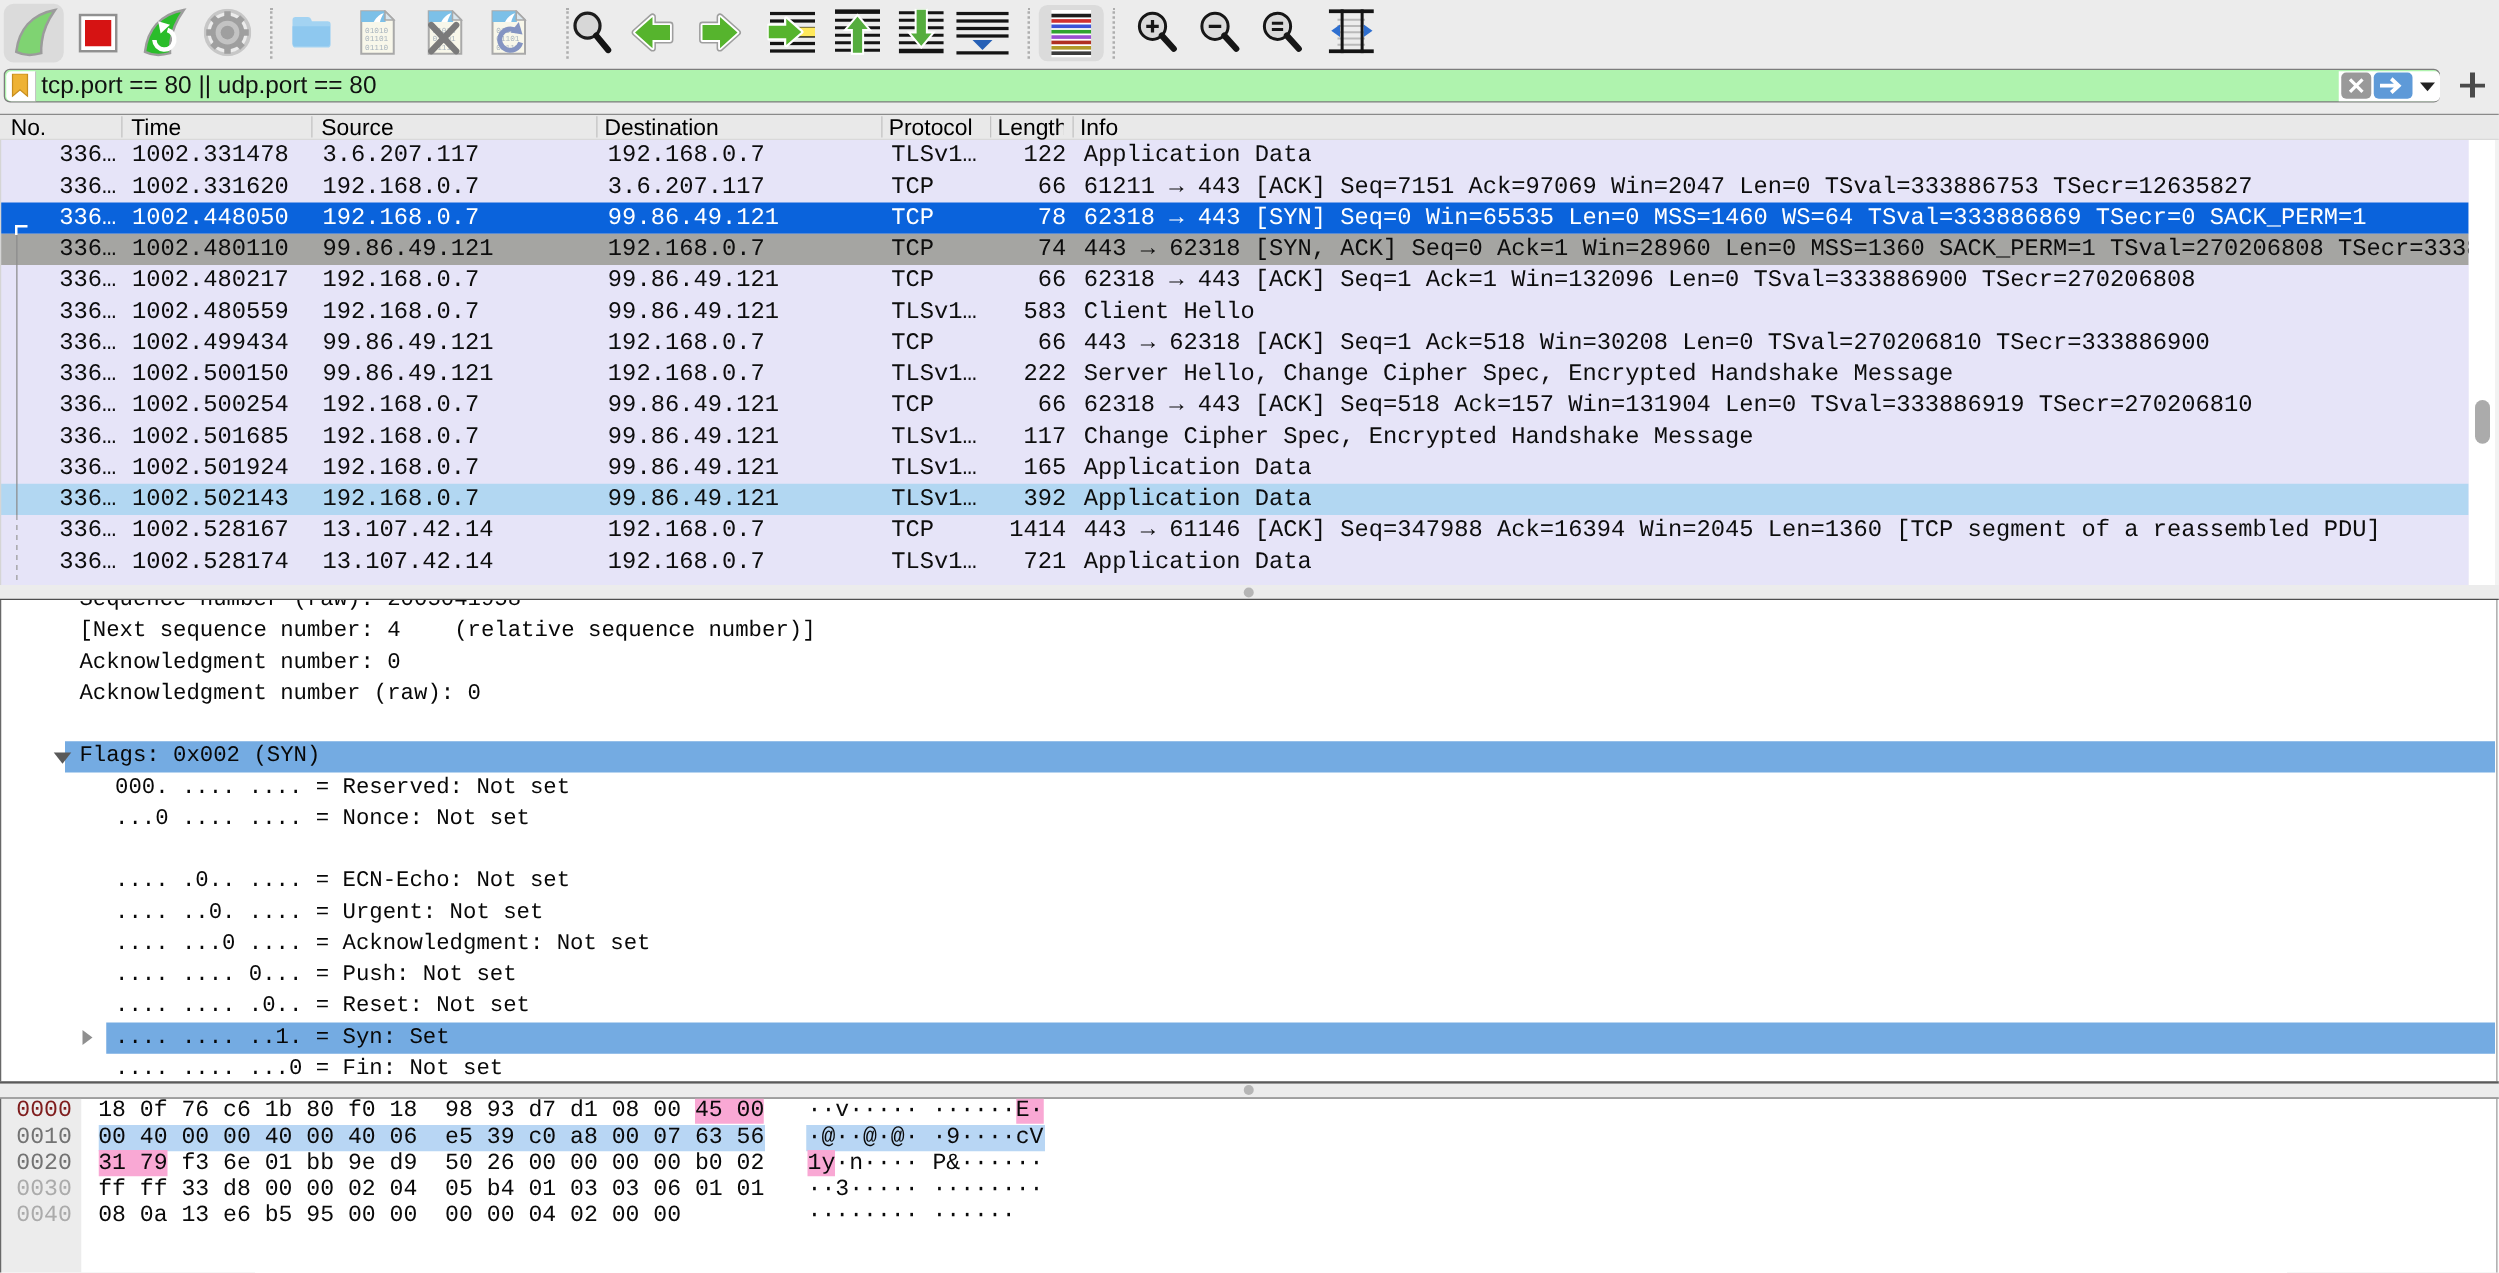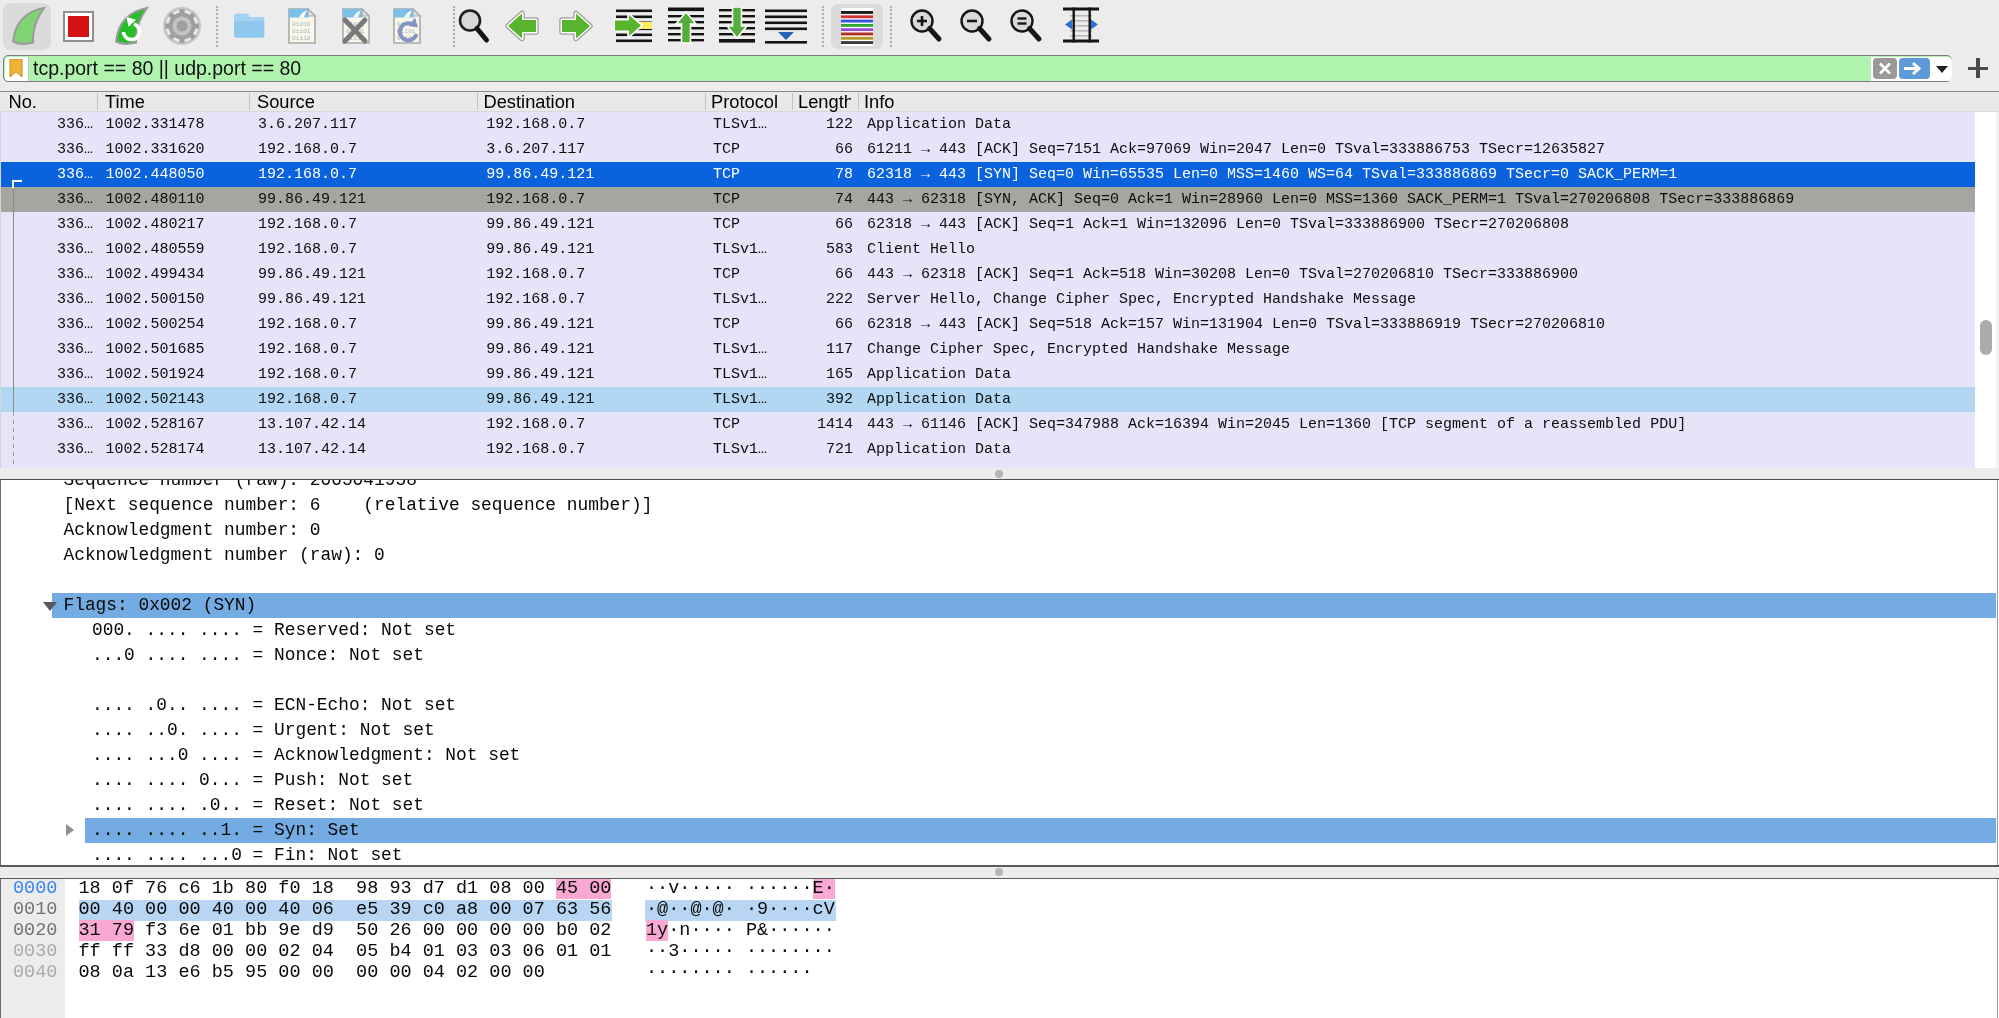--- a/index.html
+++ b/index.html
@@ -1,20 +1,20 @@
 <!DOCTYPE html>
 <html><head><meta charset="utf-8"><style>
 *{margin:0;padding:0;box-sizing:border-box}
 html,body{width:1999px;height:1018px;overflow:hidden;background:#ececec;
  font-family:"Liberation Sans",sans-serif;-webkit-font-smoothing:antialiased}
 #root{position:absolute;inset:0;width:1999px;height:1018px}
 .mono{font-family:"Liberation Mono",monospace}
 
 #plist{position:absolute;left:0;top:112px;width:1975px;height:356px;background:#e6e4f8;overflow:hidden}
-.lr{position:absolute;left:0;width:100%;height:25px;line-height:25px;font-family:"Liberation Mono",monospace;font-size:15px;white-space:pre}
+.lr{position:absolute;left:0;width:100%;height:25px;line-height:25px;font-family:"Liberation Mono",monospace;font-size:19px;white-space:pre}
 .c{position:absolute;top:0;height:25px}
 
 .dr{position:absolute;height:25px;line-height:25px;font-family:"Liberation Mono",monospace;font-size:17.85px;color:#080808;white-space:pre}
 .dhl{position:absolute;height:25px}
 .tri-d{position:absolute;width:0;height:0;border-left:7.5px solid transparent;border-right:7.5px solid transparent;border-top:9px solid #595959}
 .tri-r{position:absolute;width:0;height:0;border-top:6px solid transparent;border-bottom:6px solid transparent;border-left:8px solid #8f8f8f}
 
 .hr{position:absolute;left:0;width:100%;height:20.9px;line-height:20.9px;font-family:"Liberation Mono",monospace;font-size:18.5px;color:#0a0a0a;white-space:pre}
 .ho{position:absolute;left:13px}
 .hg{position:absolute}
@@ -259,21 +259,21 @@
 <div style="position:absolute;left:1980px;top:320px;width:12px;height:35px;background:#ababab;border-radius:6px"></div>
 <div style="position:absolute;left:1996px;top:112px;width:3px;height:356px;background:#f2f2f2"></div>
 
 <div style="position:absolute;left:0;top:468px;width:100%;height:10.5px;background:#ececec"></div>
 <div style="position:absolute;left:995px;top:469.5px;width:8px;height:8px;background:#b5b5b5;border-radius:50%"></div>
 
 <div style="position:absolute;left:0;top:478.5px;width:100%;height:1.5px;background:#4f4f4f"></div>
 <div style="position:absolute;left:0;top:480px;width:100%;height:385px;background:#ffffff;overflow:hidden">
 <div style="position:absolute;left:0;top:-480px;width:100%;height:1018px">
 <div class="dr" style="top:467.5px;left:63.5px">Sequence number (raw): 2005041958</div>
-<div class="dr" style="top:492.5px;left:63.5px">[Next sequence number: 6    (relative sequence number)]</div>
+<div class="dr" style="top:492.5px;left:63.5px">[Next sequence number: 4    (relative sequence number)]</div>
 <div class="dr" style="top:517.5px;left:63.5px">Acknowledgment number: 0</div>
 <div class="dr" style="top:542.5px;left:63.5px">Acknowledgment number (raw): 0</div>
 <div class="dhl" style="top:592.5px;left:52px;width:1944px;background:#74abe2"></div>
 <div class="tri-d" style="top:601.5px;left:43px"></div>
 <div class="dr" style="top:592.5px;left:63.5px">Flags: 0x002 (SYN)</div>
 <div class="dr" style="top:617.5px;left:92px">000. .... .... = Reserved: Not set</div>
 <div class="dr" style="top:642.5px;left:92px">...0 .... .... = Nonce: Not set</div>
 <div class="dr" style="top:692.5px;left:92px">.... .0.. .... = ECN-Echo: Not set</div>
 <div class="dr" style="top:717.5px;left:92px">.... ..0. .... = Urgent: Not set</div>
 <div class="dr" style="top:742.5px;left:92px">.... ...0 .... = Acknowledgment: Not set</div>
@@ -289,21 +289,21 @@
 <div style="position:absolute;left:1996.5px;top:480px;width:1px;height:385px;background:#9a9a9a"></div>
 
 <div style="position:absolute;left:0;top:865px;width:100%;height:1.5px;background:#5a5a5a"></div>
 <div style="position:absolute;left:0;top:866.5px;width:100%;height:11px;background:#ececec"></div>
 <div style="position:absolute;left:995px;top:867.5px;width:8px;height:8px;background:#b5b5b5;border-radius:50%"></div>
 <div style="position:absolute;left:0;top:877.5px;width:100%;height:1.5px;background:#5a5a5a"></div>
 
 <div style="position:absolute;left:0;top:879px;width:100%;height:139px;background:#ffffff;overflow:hidden">
 <div style="position:absolute;left:1px;top:0;width:64px;height:139px;background:#ececec"></div>
 <div style="position:absolute;left:0;top:-879px;width:100%;height:1018px">
-<div class="hr" style="top:879.0px"><span class="ho" style="color:#3b82f6">0000</span><span class="hg" style="left:78.5px">18 0f 76 c6 1b 80 f0 18</span><span class="hg" style="left:356.1px">98 93 d7 d1 08 00 <span class="hb">45 00</span></span><span class="ha" style="left:646px">··v····· ······<span class="hb">E·</span></span></div>
+<div class="hr" style="top:879.0px"><span class="ho" style="color:#7f1d1d">0000</span><span class="hg" style="left:78.5px">18 0f 76 c6 1b 80 f0 18</span><span class="hg" style="left:356.1px">98 93 d7 d1 08 00 <span class="hb">45 00</span></span><span class="ha" style="left:646px">··v····· ······<span class="hb">E·</span></span></div>
 <div class="hr" style="top:899.9px"><div style="position:absolute;left:78.5px;top:0;width:533.2px;height:20.9px;background:#b8d6f4"></div><div style="position:absolute;left:645px;top:0;width:190.6px;height:20.9px;background:#b8d6f4"></div><span class="ho" style="color:#737373">0010</span><span class="hg" style="left:78.5px">00 40 00 00 40 00 40 06</span><span class="hg" style="left:356.1px">e5 39 c0 a8 00 07 63 56</span><span class="ha" style="left:646px">·@··@·@· ·9····cV</span></div>
 <div class="hr" style="top:920.8px"><span class="ho" style="color:#737373">0020</span><span class="hg" style="left:78.5px"><span class="hb">31 79</span> f3 6e 01 bb 9e d9</span><span class="hg" style="left:356.1px">50 26 00 00 00 00 b0 02</span><span class="ha" style="left:646px"><span class="hb">1y</span>·n···· P&amp;······</span></div>
 <div class="hr" style="top:941.7px"><span class="ho" style="color:#ababab">0030</span><span class="hg" style="left:78.5px">ff ff 33 d8 00 00 02 04</span><span class="hg" style="left:356.1px">05 b4 01 03 03 06 01 01</span><span class="ha" style="left:646px">··3····· ········</span></div>
 <div class="hr" style="top:962.6px"><span class="ho" style="color:#ababab">0040</span><span class="hg" style="left:78.5px">08 0a 13 e6 b5 95 00 00</span><span class="hg" style="left:356.1px">00 00 04 02 00 00</span><span class="ha" style="left:646px">········ ······</span></div>
 </div>
 </div>
 <div style="position:absolute;left:0;top:879px;width:1px;height:139px;background:#686868"></div>
 <div style="position:absolute;left:1996.5px;top:879px;width:1px;height:139px;background:#9a9a9a"></div>
 
 </div>

